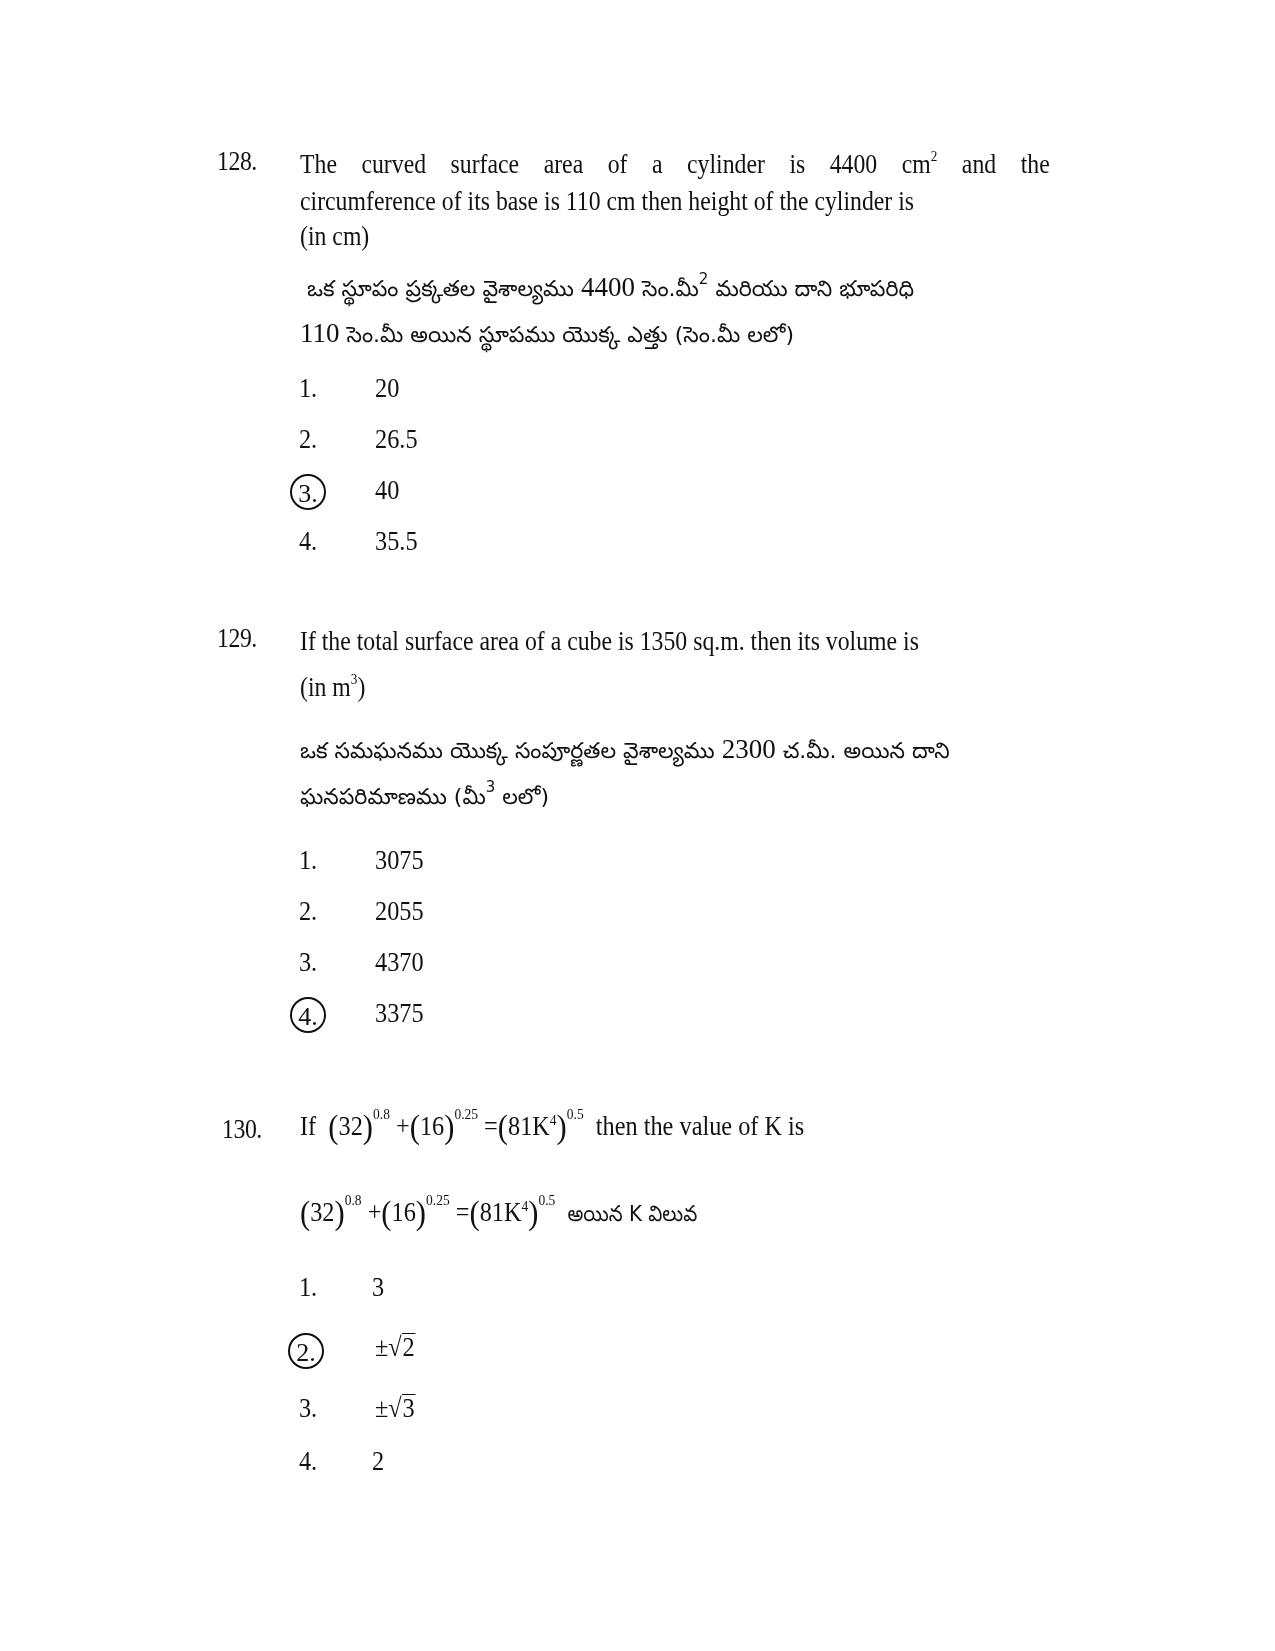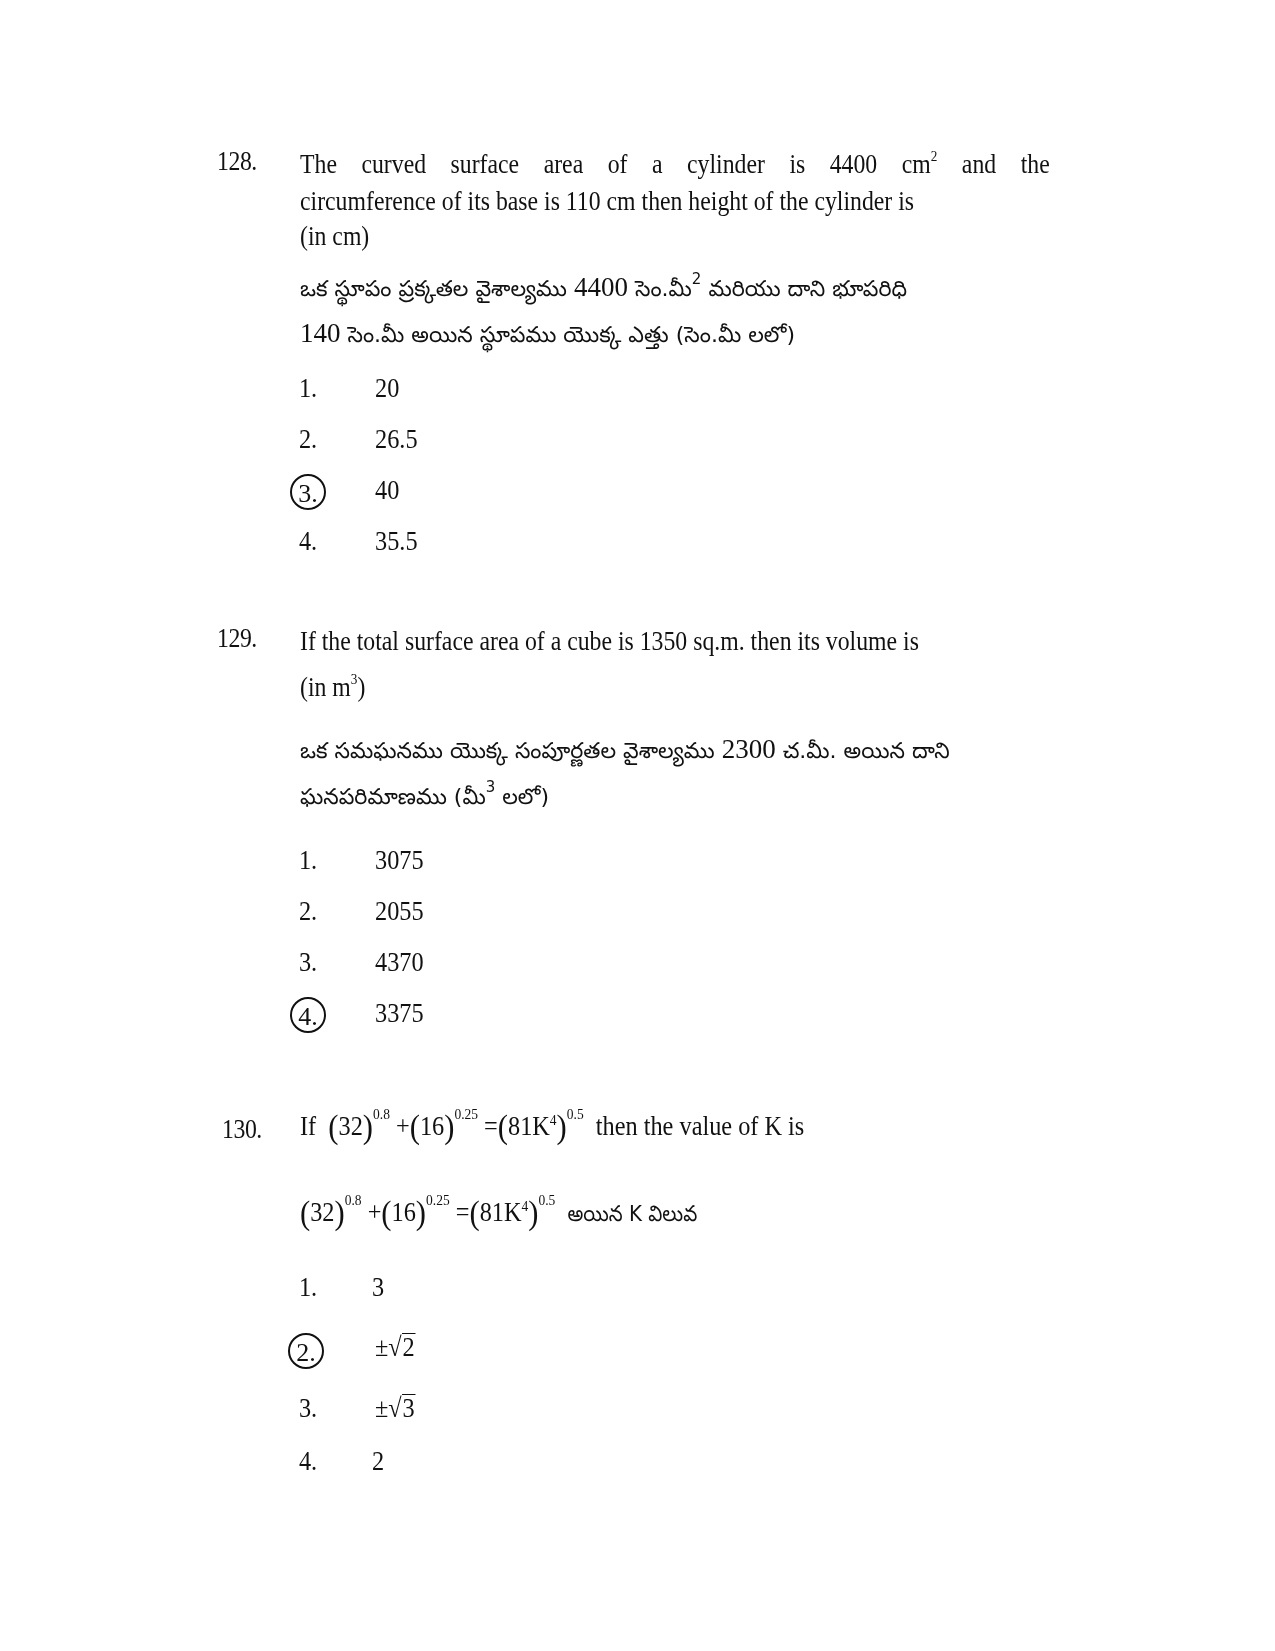--- a/index.html
+++ b/index.html
@@ -38,25 +38,25 @@
     <span>cylinder</span>
     <span>is</span>
     <span>4400</span>
     <span><span>cm</span><sup class="s">2</sup></span>
     <span>and</span>
     <span>the</span>
   </div>
   <div class="abs eng" style="left:300px; top:183px;">circumference of its base is 110 cm then height of the cylinder is</div>
   <div class="abs eng" style="left:300px; top:218px;">(in cm)</div>
 
-  <div class="abs tel" style="left:300px; top:272px;">
+  <div class="abs tel" style="left:307px; top:272px;">
     <span>ఒక స్థూపం ప్రక్కతల వైశాల్యము </span><span class="num">4400</span><span> సెం.మీ</span><sup class="s">2</sup><span> మరియు దాని భూపరిధి</span>
   </div>
   <div class="abs tel" style="left:300px; top:318px;">
-    <span class="num">140</span><span> సెం.మీ అయిన స్థూపము యొక్క ఎత్తు (సెం.మీ లలో)</span>
+    <span class="num">110</span><span> సెం.మీ అయిన స్థూపము యొక్క ఎత్తు (సెం.మీ లలో)</span>
   </div>
 
   <div class="abs opt-num" style="left:290px; top:373px;">1.</div>
   <div class="abs opt-val" style="left:375px; top:373px;">20</div>
   <div class="abs opt-num" style="left:290px; top:424px;">2.</div>
   <div class="abs opt-val" style="left:375px; top:424px;">26.5</div>
   <div class="abs circled" style="left:290px; top:474px;">3.</div>
   <div class="abs opt-val" style="left:375px; top:475px;">40</div>
   <div class="abs opt-num" style="left:290px; top:526px;">4.</div>
   <div class="abs opt-val" style="left:375px; top:526px;">35.5</div>

